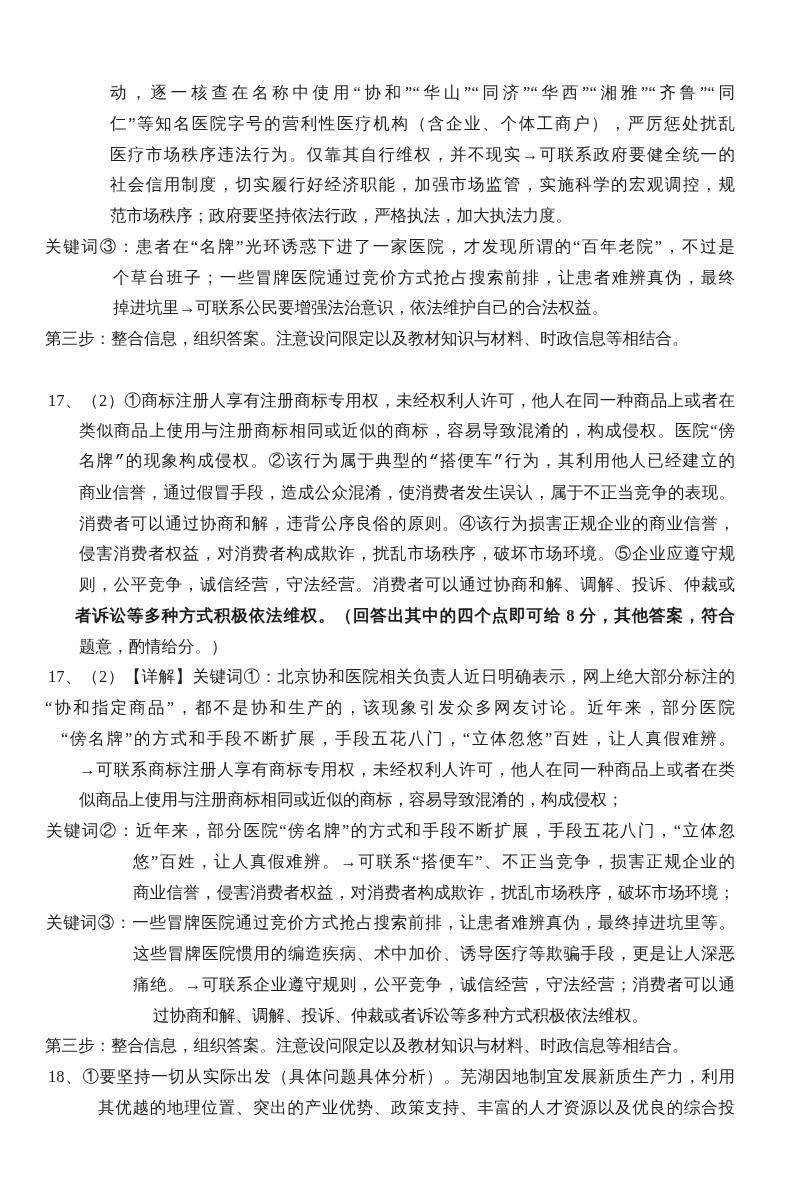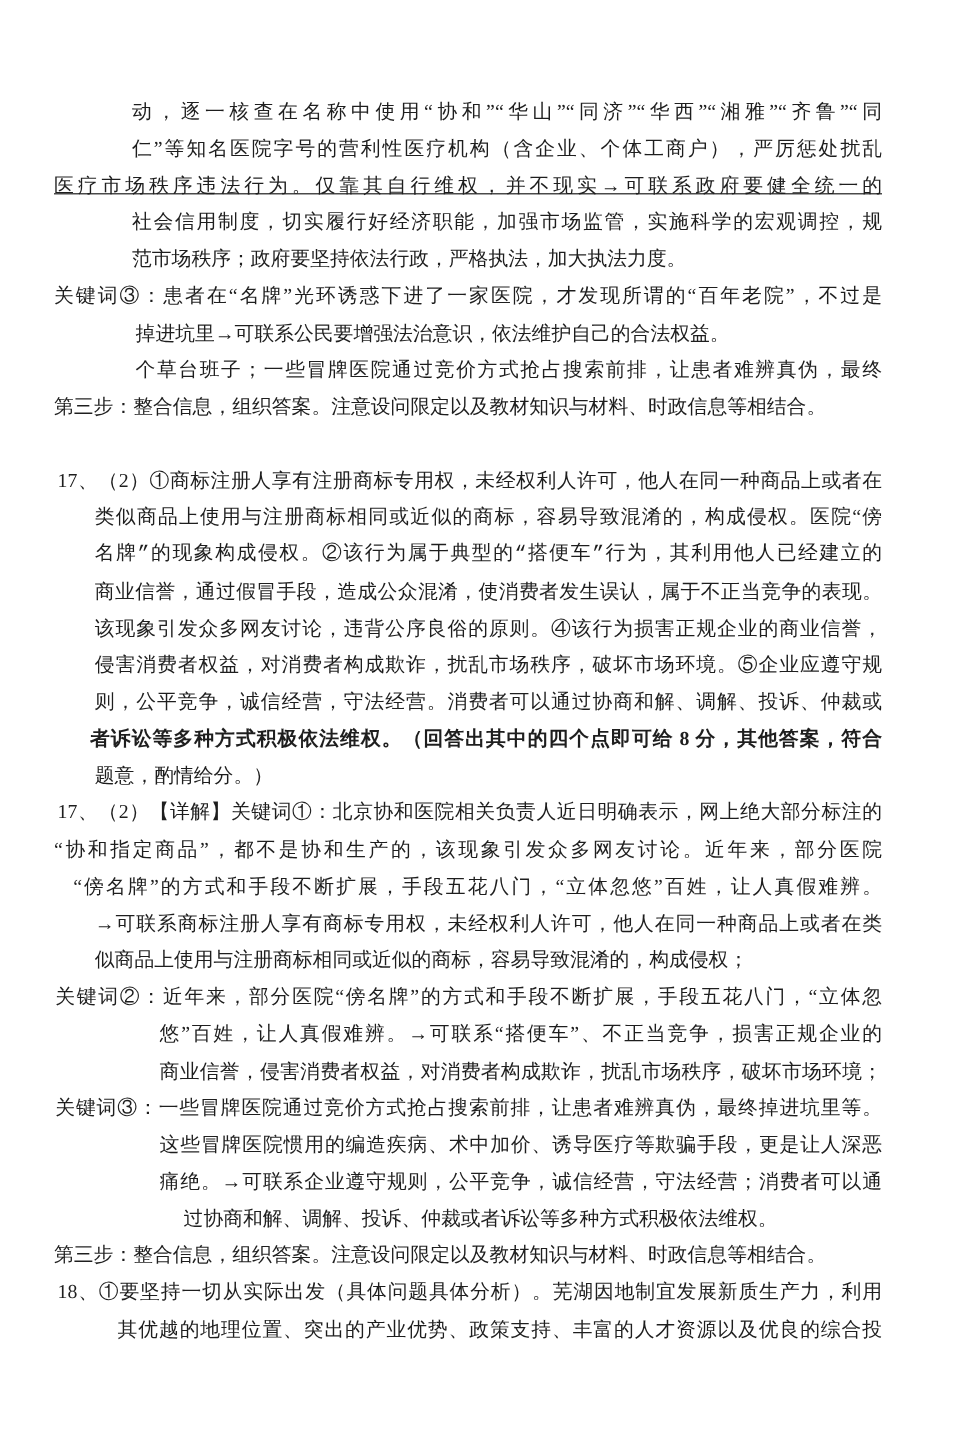--- a/index.html
+++ b/index.html
@@ -38,39 +38,39 @@
   }
 </style>
 </head>
 <body>
 
 <div class="page" style="background: rgb(255, 255, 255);">
   <div class="doc" id="doc" style="color: rgb(30, 30, 30);">
       <div class="paragraph">
         <div class="line" style="margin-left: 65px;">动，逐一核查在名称中使用“协和”“华山”“同济”“华西”“湘雅”“齐鲁”“同</div>
         <div class="line" style="margin-left: 65px;">仁”等知名医院字号的营利性医疗机构（含企业、个体工商户），严厉惩处扰乱</div>
-        <div class="line" style=" text-decoration: underline;">医疗市场秩序违法行为。仅靠其自行维权，并不现实→可联系政府要健全统一的</div>
+        <div class="line" style="margin-left: 65px;">医疗市场秩序违法行为。仅靠其自行维权，并不现实→可联系政府要健全统一的</div>
         <div class="line" style="margin-left: 65px;">社会信用制度，切实履行好经济职能，加强市场监管，实施科学的宏观调控，规</div>
         <div class="line flush-left" style="margin-left: 65px;">范市场秩序；政府要坚持依法行政，严格执法，加大执法力度。</div>
       </div>
       <div class="paragraph">
         <div class="line" style="margin-left: 0px;">关键词③：患者在“名牌”光环诱惑下进了一家医院，才发现所谓的“百年老院”，不过是</div>
+        <div class="line" style="margin-left: 68px;">个草台班子；一些冒牌医院通过竞价方式抢占搜索前排，让患者难辨真伪，最终</div>
         <div class="line flush-left" style="margin-left: 68px;">掉进坑里→可联系公民要增强法治意识，依法维护自己的合法权益。</div>
-        <div class="line" style="margin-left: 68px;">个草台班子；一些冒牌医院通过竞价方式抢占搜索前排，让患者难辨真伪，最终</div>
       </div>
       <div class="paragraph">
         <div class="line flush-left" style="margin-left: 0px;">第三步：整合信息，组织答案。注意设问限定以及教材知识与材料、时政信息等相结合。</div>
       </div>
       <div class="spacer"></div>
       <div class="paragraph">
         <div class="line" style="margin-left: 3px;">17、（2）①商标注册人享有注册商标专用权，未经权利人许可，他人在同一种商品上或者在</div>
         <div class="line" style="margin-left: 34px;">类似商品上使用与注册商标相同或近似的商标，容易导致混淆的，构成侵权。医院“傍</div>
         <div class="line" style="margin-left: 34px; font-family: Liberation Mono, monospace;">名牌”的现象构成侵权。②该行为属于典型的“搭便车”行为，其利用他人已经建立的</div>
         <div class="line" style="margin-left: 34px;">商业信誉，通过假冒手段，造成公众混淆，使消费者发生误认，属于不正当竞争的表现。</div>
-        <div class="line" style="margin-left: 34px;">该现象引发众多网友讨论，违背公序良俗的原则。④该行为损害正规企业的商业信誉，</div>
+        <div class="line" style="margin-left: 34px;">消费者可以通过协商和解，违背公序良俗的原则。④该行为损害正规企业的商业信誉，</div>
         <div class="line" style="margin-left: 34px;">侵害消费者权益，对消费者构成欺诈，扰乱市场秩序，破坏市场环境。⑤企业应遵守规</div>
         <div class="line" style="margin-left: 34px;">则，公平竞争，诚信经营，守法经营。消费者可以通过协商和解、调解、投诉、仲裁或</div>
         <div class="line" style="margin-left: 30px; font-weight: bold;">者诉讼等多种方式积极依法维权。（回答出其中的四个点即可给 8 分，其他答案，符合</div>
         <div class="line flush-left" style="margin-left: 34px;">题意，酌情给分。）</div>
       </div>
       <div class="paragraph">
         <div class="line" style="margin-left: 3px;">17、（2）【详解】关键词①：北京协和医院相关负责人近日明确表示，网上绝大部分标注的</div>
         <div class="line" style="">“协和指定商品”，都不是协和生产的，该现象引发众多网友讨论。近年来，部分医院</div>
         <div class="line" style="margin-left: 16px;">“傍名牌”的方式和手段不断扩展，手段五花八门，“立体忽悠”百姓，让人真假难辨。</div>
         <div class="line" style="margin-left: 34px;">→可联系商标注册人享有商标专用权，未经权利人许可，他人在同一种商品上或者在类</div>

